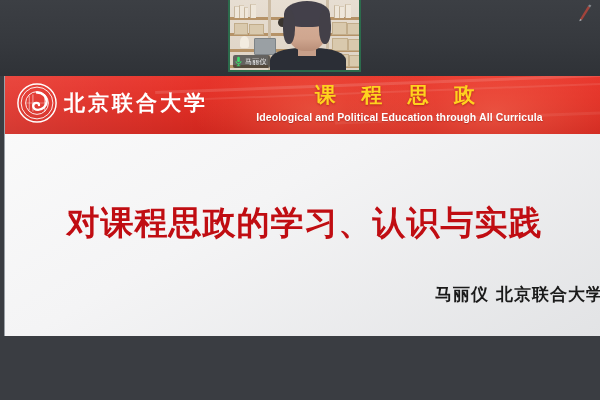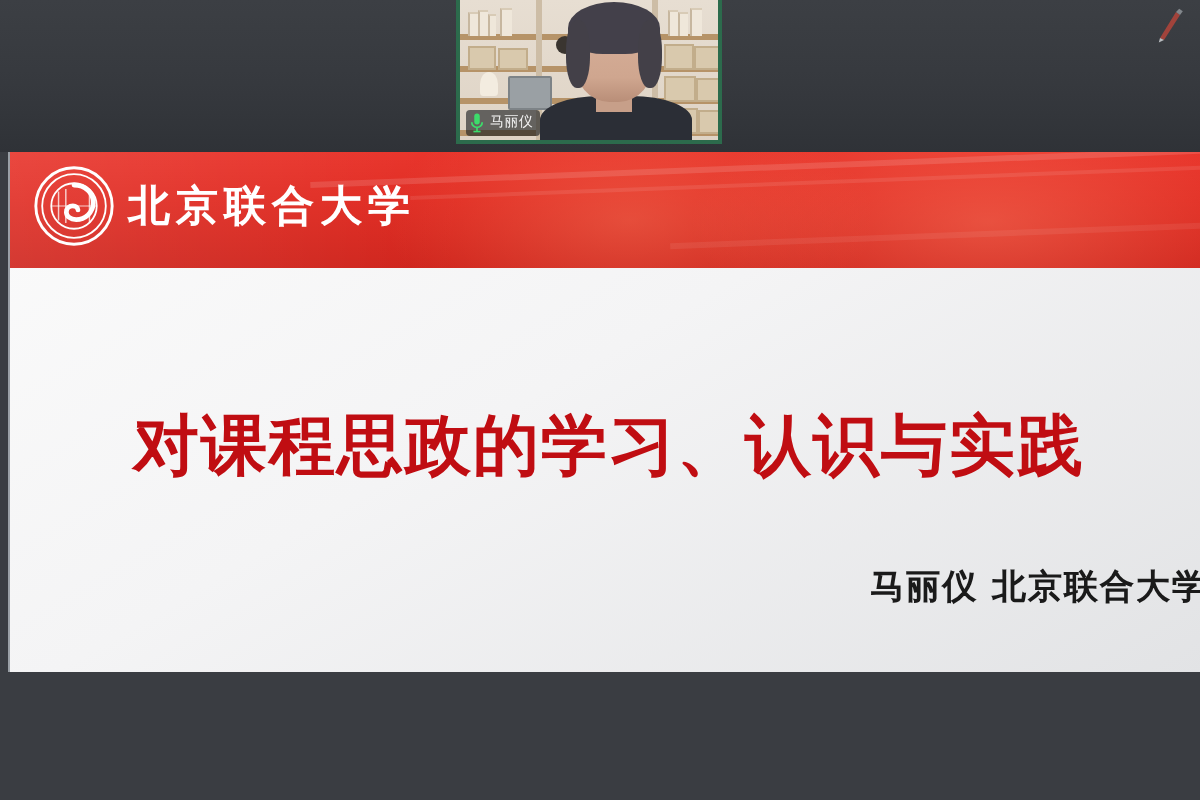--- a/index.html
+++ b/index.html
@@ -403,20 +403,24 @@
           <circle cx="22" cy="22" r="12.5" fill="none" stroke="#ffffff" stroke-width="1"></circle>
           <path d="M22 10.5 c6.2 0 10.6 4.2 10.6 9.6 0 5.6 -4.6 9.4 -9.4 9.4 -3.2 0 -5.4 -1.8 -5.4 -4.1 0 -2.1 1.6 -3.5 3.6 -3.5 1.6 0 2.8 1 2.8 2.3" fill="none" stroke="#ffffff" stroke-width="2.6" stroke-linecap="round"></path>
           <path d="M13.5 14 L13.5 30 M17.5 12.6 L17.5 31.4 M30.5 12.6 L30.5 31.4" stroke="#ffffff" stroke-width=".8" opacity=".75"></path>
           <path d="M9.5 22 L34.5 22" stroke="#ffffff" stroke-width=".7" opacity=".5"></path>
         </svg>
         <div class="logo-text">
           <div class="logo-cn">北京联合大学</div>
         </div>
       </div>
 
+      <div class="band-center">
+        <div class="band-title-cn">课 程 思 政</div>
+        <div class="band-title-en">Ideological and Political Education through All Curricula</div>
+      </div>
     </div>
 
     <div class="slide-body">
       <div class="slide-title">对课程思政的学习、认识与实践</div>
       <div class="slide-presenter">马丽仪  北京联合大学</div>
     </div>
 
   </div>
 </div>
 

